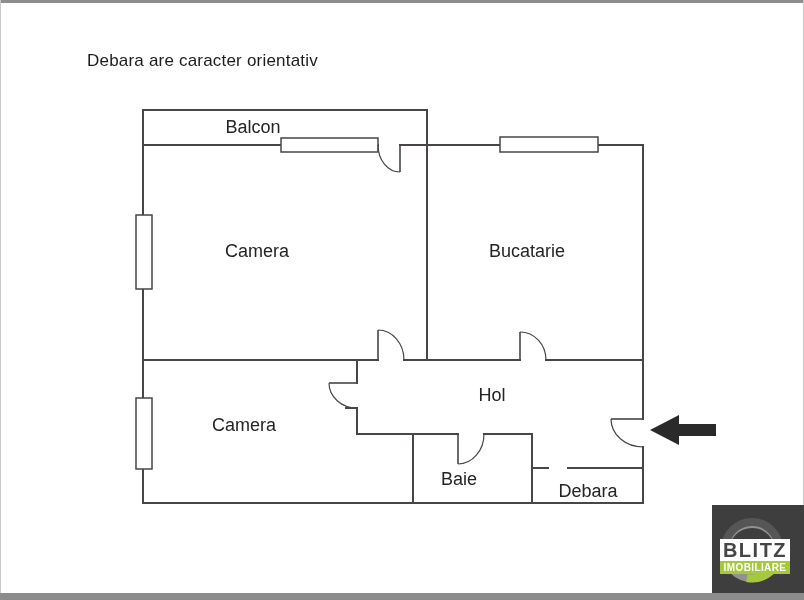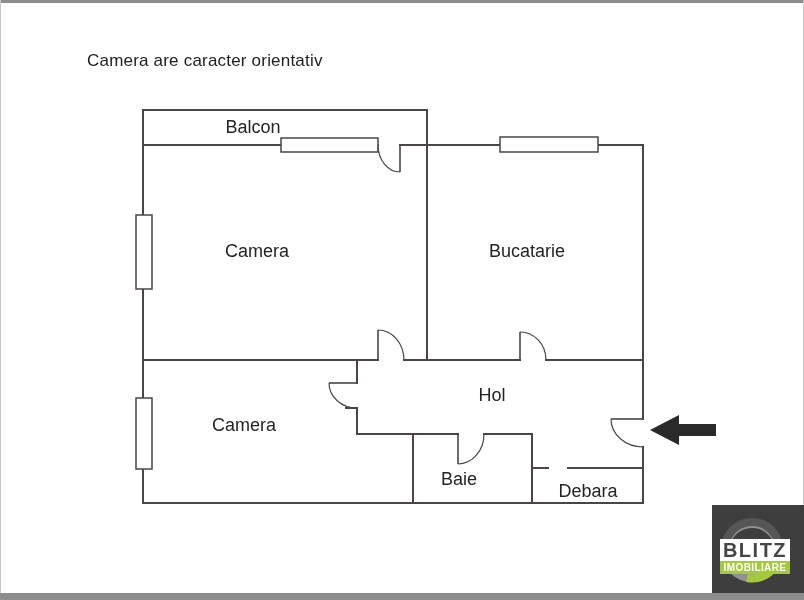--- a/index.html
+++ b/index.html
@@ -25,21 +25,21 @@
 </style>
 </head>
 <body>
 
 <div class="frame">
 
   <div class="edge-top"></div>
   <div class="edge-left"></div>
   <div class="edge-right"></div>
 
-  <div class="disclaimer">Camera are caracter orientativ</div>
+  <div class="disclaimer">Debara are caracter orientativ</div>
 
   <svg class="plan" width="804" height="600" viewBox="0 0 804 600">
 
     <g>
       <path class="wall" d="M143,110 H427 M427,110 V145"></path>
       <path class="wall" d="M143,110 V503"></path>
       <path class="wall" d="M143,145 H378 M400,145 H643"></path>
       <path class="wall" d="M643,145 V419 M643,447 V503"></path>
       <path class="wall" d="M143,503 H643"></path>
     </g>

